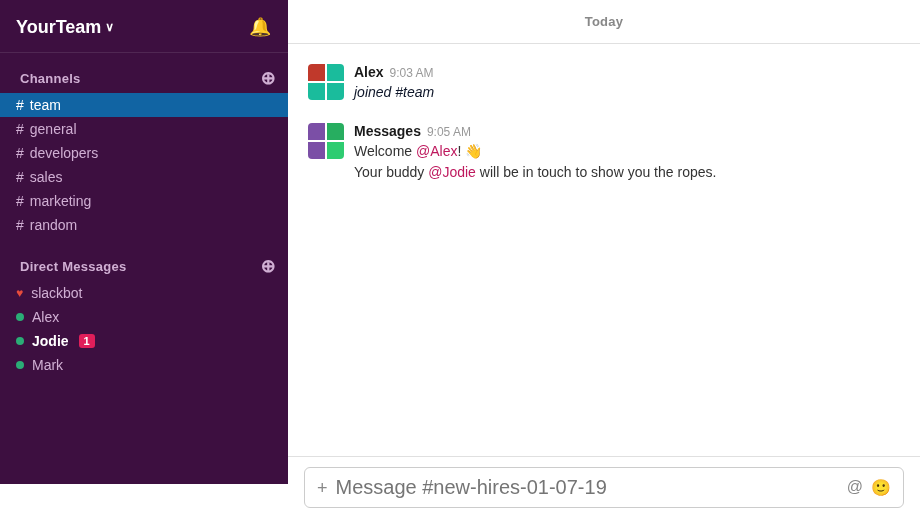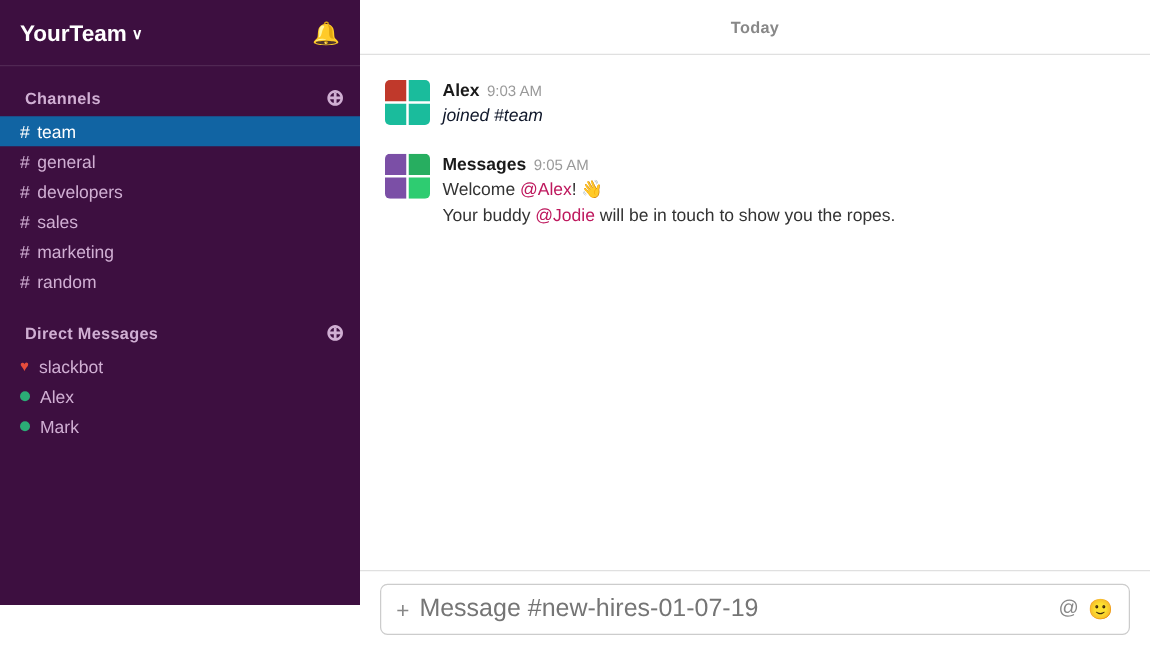--- a/index.html
+++ b/index.html
@@ -316,20 +316,25 @@
     <div class="dm-item">
       <span style="color:#e74c3c; font-size:12px; margin-right:4px;">♥</span>
       <span class="dm-name">slackbot</span>
     </div>
     <div class="dm-item">
       <div class="dm-dot online"></div>
       <span class="dm-name">Alex</span>
     </div>
     <div class="dm-item">
       <div class="dm-dot online"></div>
+      <span class="dm-name" style="color:#fff; font-weight:600;">Jodie</span>
+      <span class="dm-badge">1</span>
+    </div>
+    <div class="dm-item">
+      <div class="dm-dot online"></div>
       <span class="dm-name">Mark</span>
     </div>
   </div>
 </div>
 
 <div id="main">
   <div id="chat-header">
     <span>Today</span>
   </div>
 

